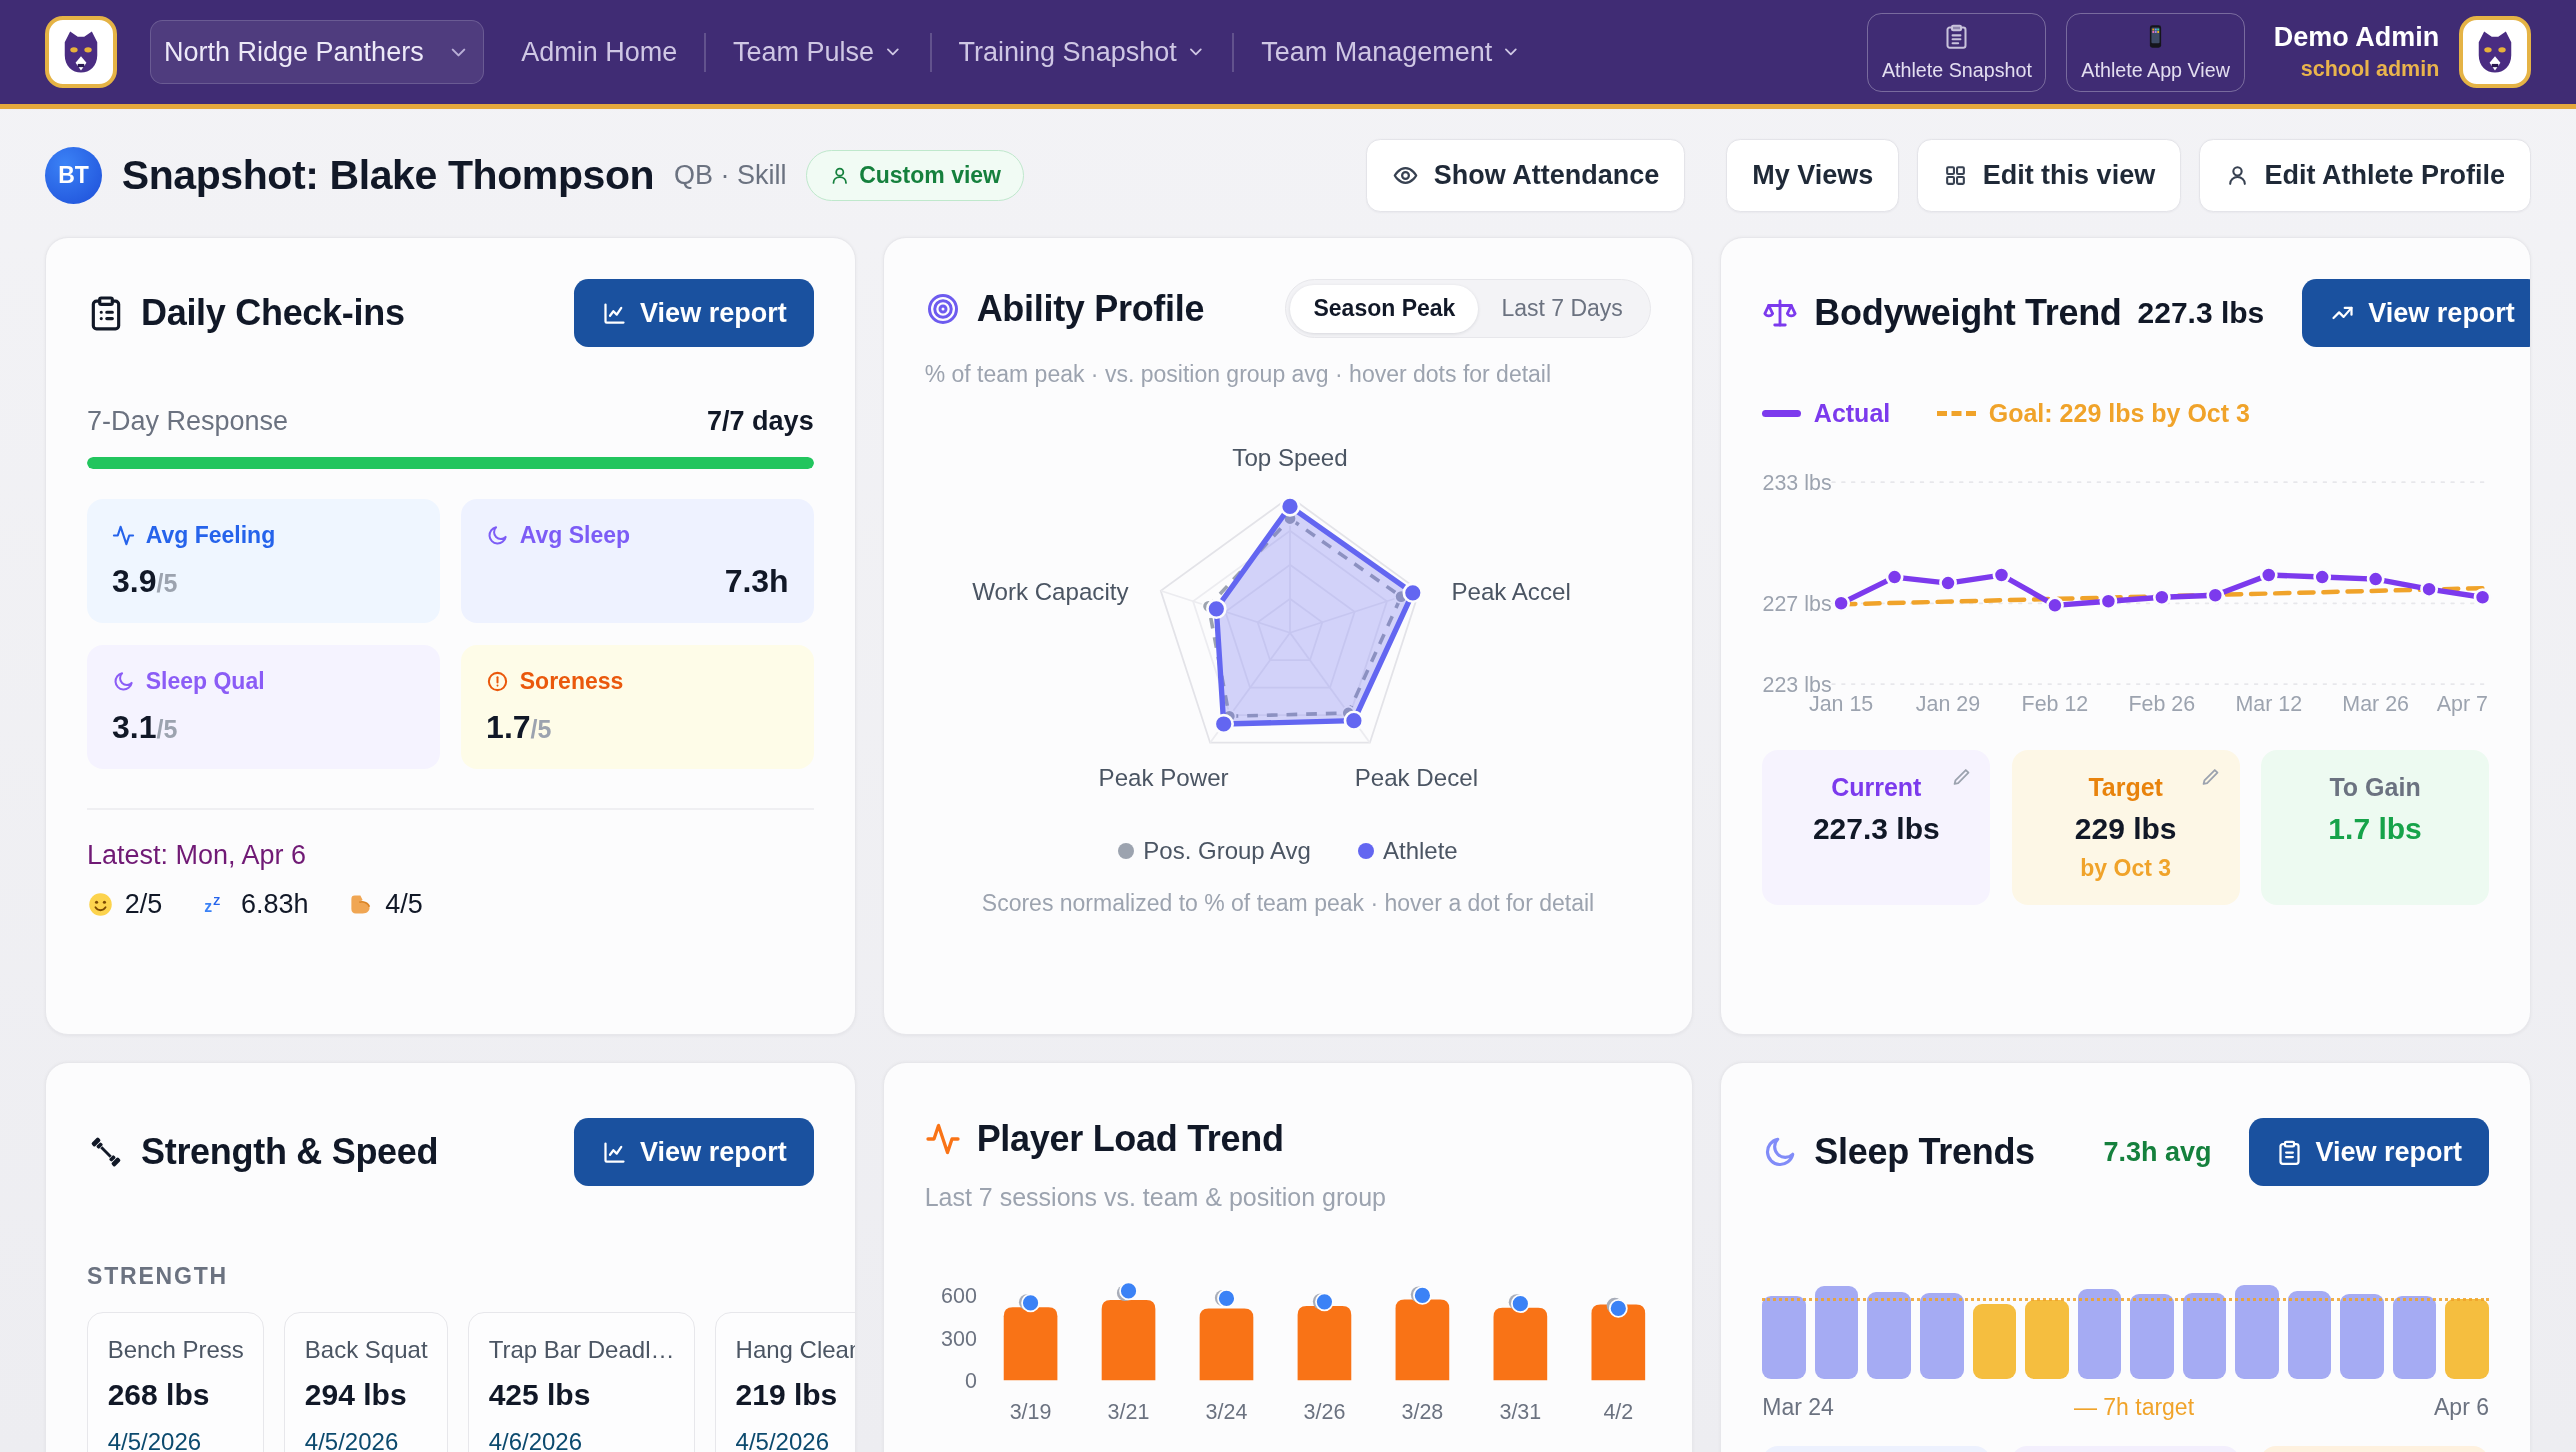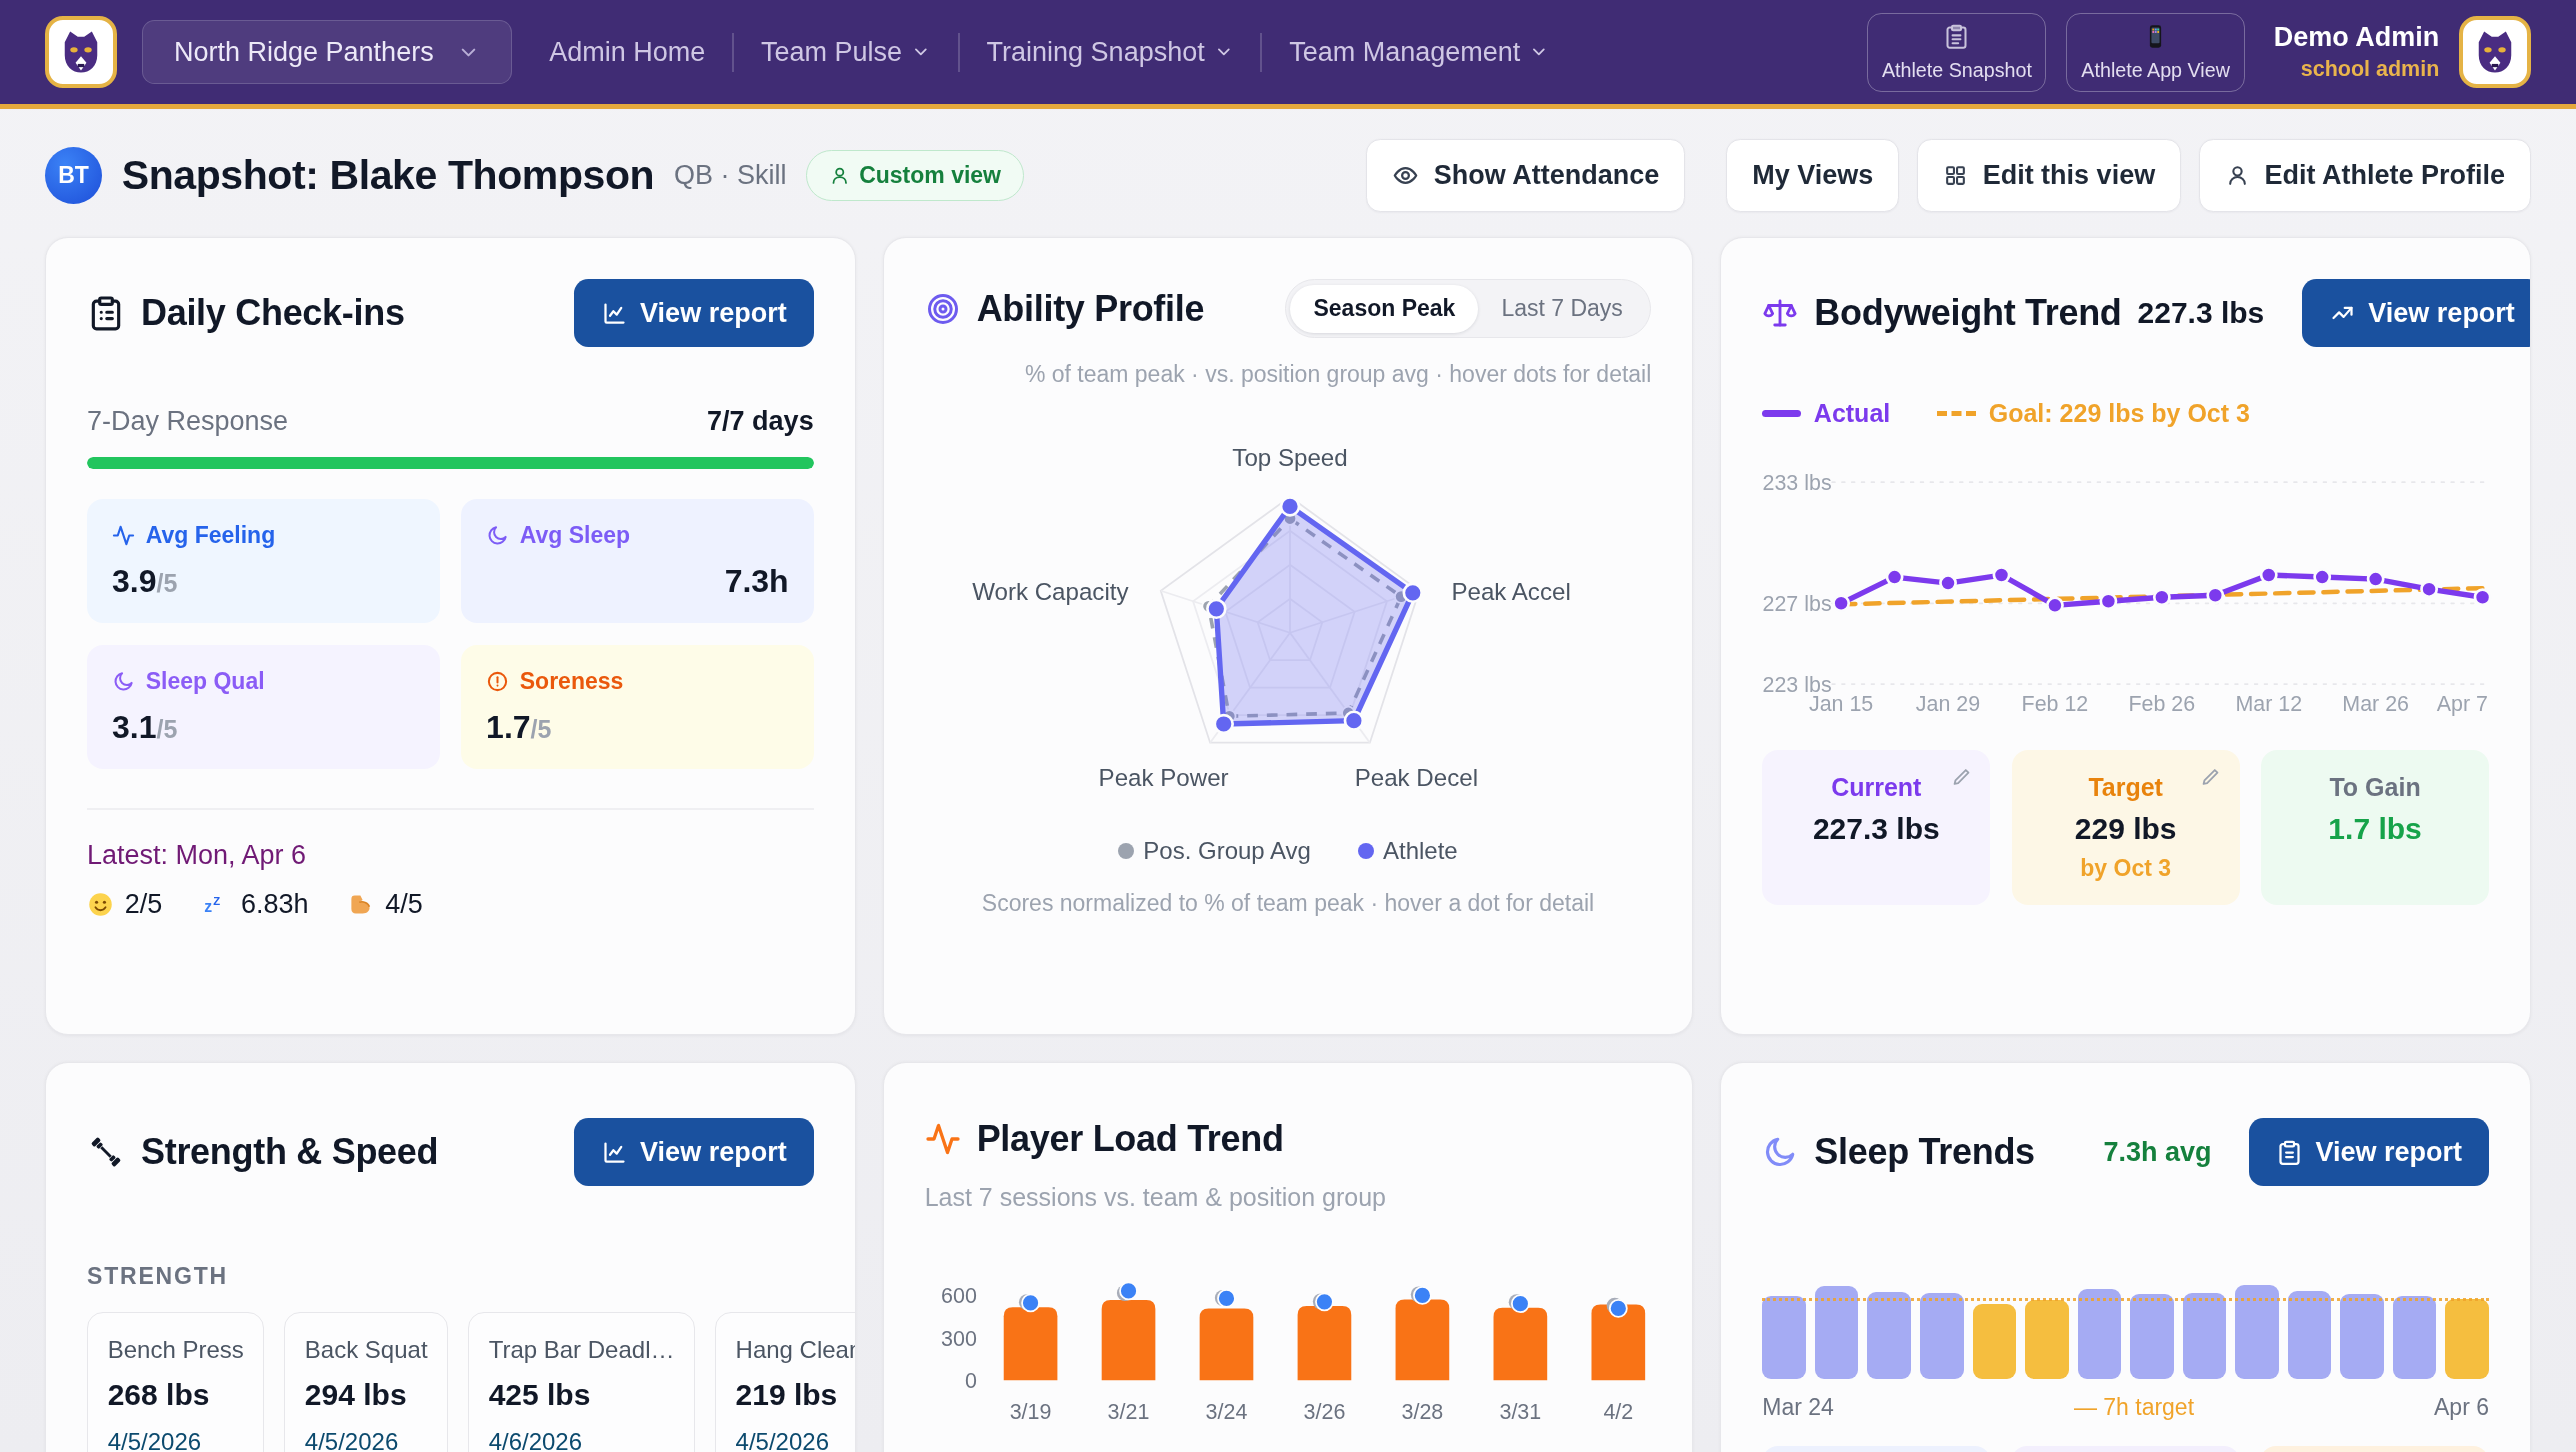--- a/index.html
+++ b/index.html
@@ -3,21 +3,21 @@
 <meta charset="utf-8">
 <style>
   * { margin:0; padding:0; box-sizing:border-box; }
   html,body { width:2576px; height:1453px; overflow:hidden; }
   body { font-family:"Liberation Sans","DejaVu Sans",sans-serif; background:linear-gradient(#f3f3f6,#ededf1); color:#111827; }
   svg { display:block; }
 
   
   .topbar { height:109px; background:#402c74; border-bottom:5.4px solid #e5a93c; display:flex; align-items:center; padding:0 45px; gap:25px; }
   .logo-box { width:72px; height:72px; border-radius:18px; background:#fff; border:4.5px solid #e5b345; display:flex; align-items:center; justify-content:center; flex:0 0 auto; }
-  .team-pill { display:flex; align-items:center; gap:23px; height:64px; padding:0 31px; border-radius:12.5px; background:rgba(255,255,255,.08); border:1.3px solid rgba(255,255,255,.16); color:#ede9f8; font-size:27px; cursor:pointer; }
+  .team-pill { display:flex; align-items:center; gap:23px; height:64px; padding:0 13px; border-radius:12.5px; background:rgba(255,255,255,.08); border:1.3px solid rgba(255,255,255,.16); color:#ede9f8; font-size:27px; cursor:pointer;margin-left:8px; }
   .team-pill .chev { color:#b9aed6; }
   .nav-links { display:flex; align-items:center; gap:27px; margin-left:12.5px; }
   .nav-link { display:flex; align-items:center; gap:9px; color:#cfc7e4; font-size:27px; font-weight:500; cursor:pointer; white-space:nowrap; }
   .nav-sep { width:1.8px; height:39px; background:rgba(255,255,255,.18); }
   .topbar-right { margin-left:auto; display:flex; align-items:center; gap:19.7px; }
   .top-btn { width:179px; height:79px; border-radius:14.3px; border:1.3px solid rgba(255,255,255,.3); display:flex; flex-direction:column; align-items:center; justify-content:center; gap:7.2px; color:#e3def0; font-size:19.7px; cursor:pointer; background:transparent; }
   .top-btn .tb-icon { height:29px; display:flex; align-items:center; }
   .user-block { text-align:right; margin-left:9px; }
   .user-name { color:#ffffff; font-size:27px; font-weight:700; }
   .user-role { color:#e9b44c; font-size:21.5px; font-weight:700; margin-top:3.6px; }
@@ -59,21 +59,21 @@
   .tile-val .suf { font-size:25px; font-weight:600; color:#9ca3af; }
   .dc-divider { height:1.3px; background:#efeff2; margin-top:39px; }
   .latest-label { margin-top:30px; font-size:27px; color:#701a75; }
   .latest-row { margin-top:18px; display:flex; align-items:center; gap:39px; font-size:27px; color:#111827; }
   .latest-item { display:flex; align-items:center; gap:10.7px; }
 
   
   .toggle { margin-left:auto; background:#f3f3f6; border:1.3px solid #e7e7eb; border-radius:894px; padding:4.5px; display:flex; align-items:center; }
   .tg { padding:10.7px 23px; font-size:23px; border-radius:894px; color:#6b7280; cursor:pointer; white-space:nowrap; }
   .tg.active { background:#fff; color:#111827; font-weight:700; box-shadow:0 0.9px 3.6px rgba(17,24,39,.12); }
-  .ap-sub { margin-top:23px; font-size:23px; color:#9ca3af;text-align:right; }
+  .ap-sub { margin-top:23px; font-size:23px; color:#9ca3af; }
   .legend-row { display:flex; justify-content:center; gap:47px; margin-top:3.6px; font-size:24px; color:#4b5563; }
   .legend-item { display:flex; align-items:center; gap:9px; }
   .ldot { width:16px; height:16px; border-radius:50%; }
   .ap-footer { margin-top:25px; text-align:center; font-size:23px; color:#9ca3af; }
 
   
   .bw-legend { display:flex; align-items:center; gap:47px; margin-top:52px; }
   .bw-li { display:flex; align-items:center; gap:12.5px; font-size:25px; font-weight:700; }
   .sw-line { width:39px; height:6.3px; border-radius:3.6px; background:#7c3aed; }
   .sw-dash { width:39px; border-top:5.4px dashed #f0a32a; }

